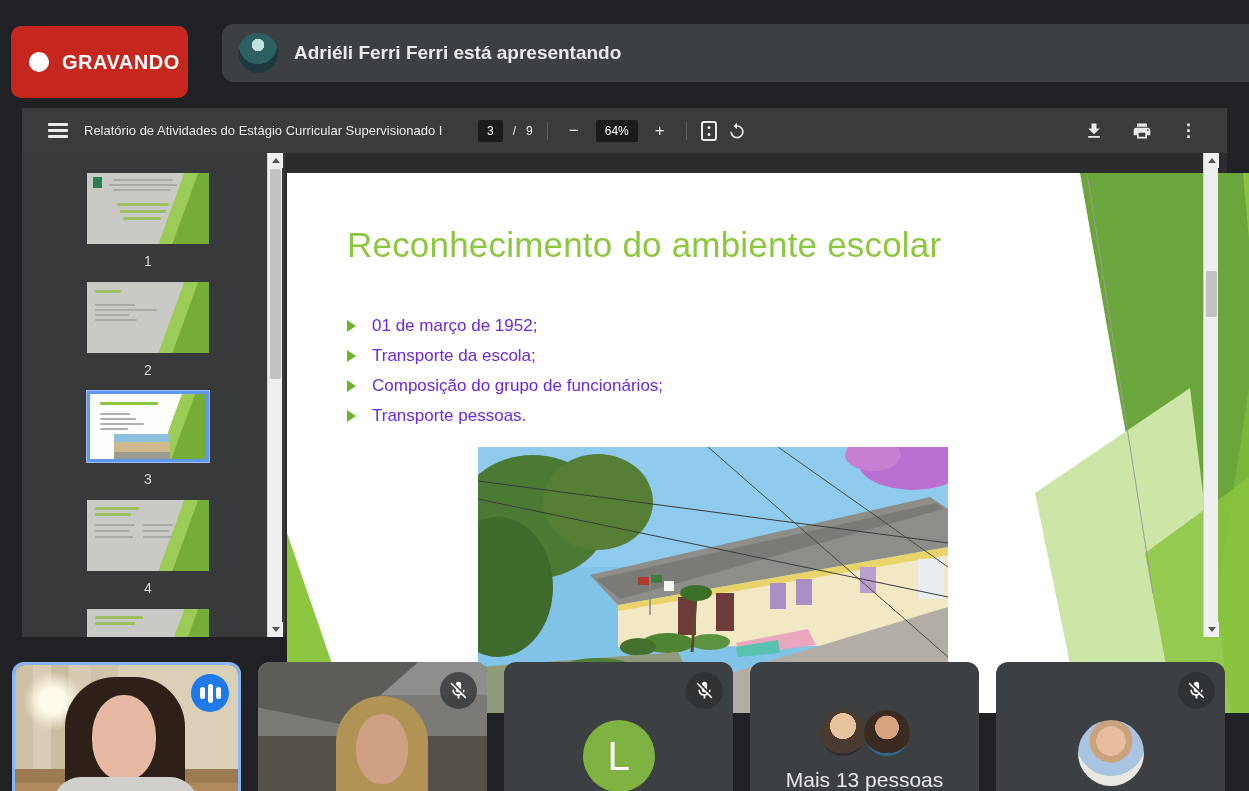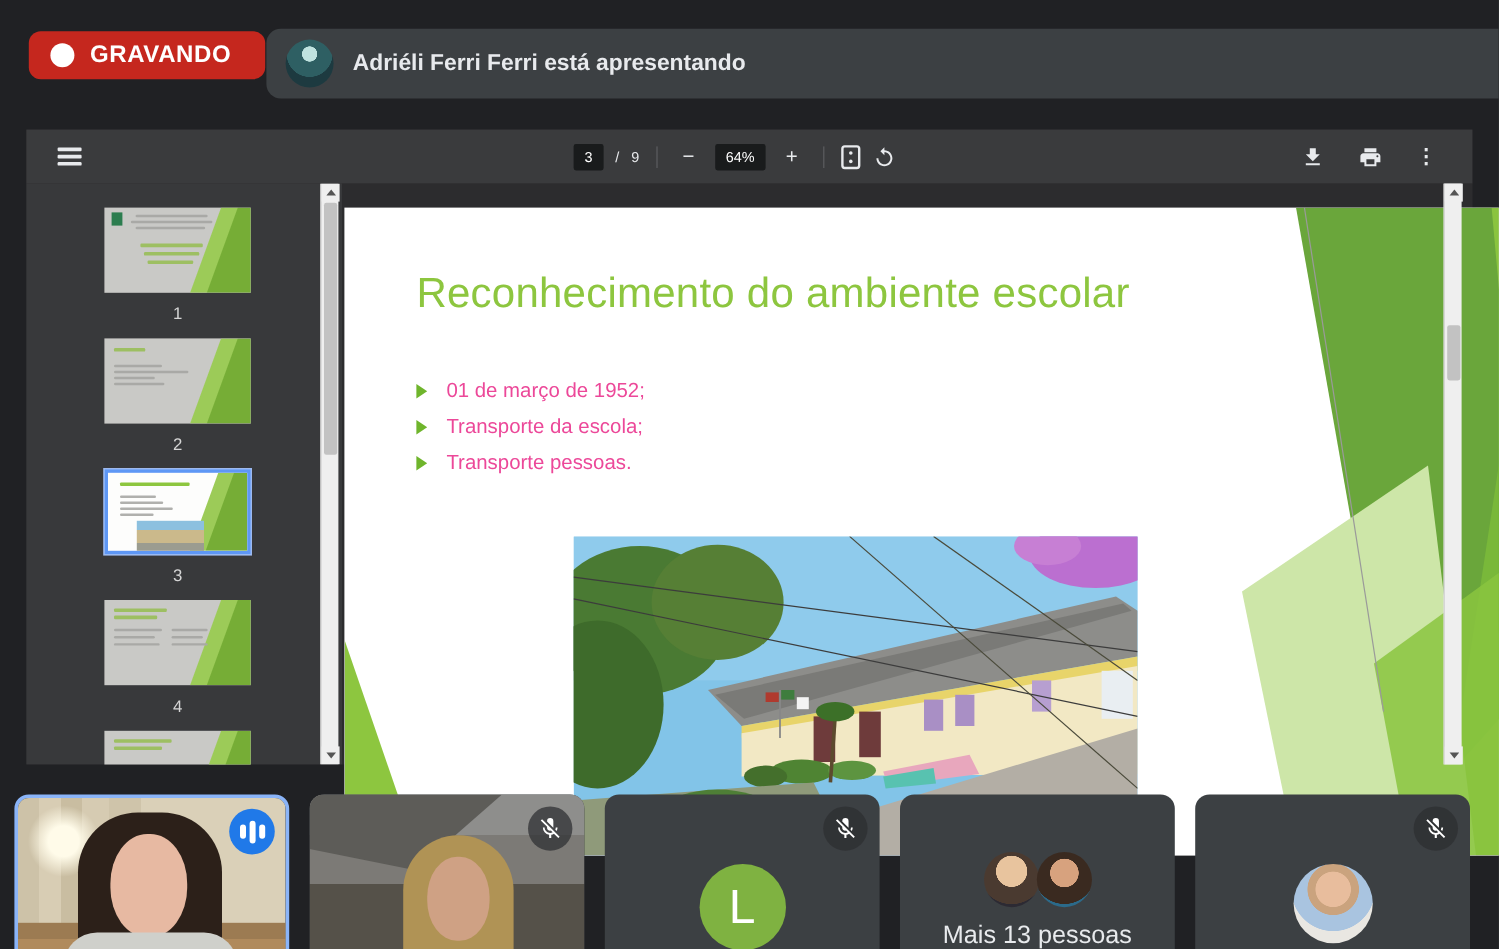--- a/index.html
+++ b/index.html
@@ -1,21 +1,21 @@
 <!DOCTYPE html>
 <html><head>
 <meta charset="utf-8">
 <style>
   * { margin:0; padding:0; box-sizing:border-box; }
   html,body { width:1249px; height:791px; overflow:hidden; background:#202124;
     font-family:"Liberation Sans", sans-serif; position:relative; }
 
   
   .topbar { position:absolute; left:0; top:0; width:100%; height:96px; }
-  .rec-badge { position:absolute; left:24px; top:26px; height:40px; padding:0 28px 0 18px;
+  .rec-badge { position:absolute; left:11px; top:26px; height:72px; padding:0 8px 0 18px;
     background:#c5271e; border-radius:10px; display:flex; align-items:center; gap:13px; }
   .rec-dot { width:20px; height:20px; border-radius:50%; background:#fff; }
   .rec-label { color:#fff; font-size:20px; font-weight:bold; letter-spacing:.5px; }
   .presenting-pill { position:absolute; left:222px; top:24px; height:58px; right:0;
     background:#3c4043; border-radius:12px 0 0 12px; display:flex; align-items:center; padding-left:16px; gap:16px; }
   .presenter-avatar { width:40px; height:40px; border-radius:50%; overflow:hidden;
     background:radial-gradient(circle at 50% 30%, #bfe3e0 0 18%, #2e5f63 19% 55%, #1d3a40 56% 100%); }
   .presenting-text { color:#e8eaed; font-size:19px; font-weight:bold; }
 
   
@@ -66,21 +66,21 @@
   .page-area { position:relative; flex:1; background:#2c2c2e; }
   .slide-page { position:absolute; left:2px; top:20px; width:1048px; height:540px; background:#fff; overflow:hidden; }
   .deco-right { position:absolute; right:0; top:0; height:100%; }
   .deco-wedge { position:absolute; left:0; bottom:0; width:62px; height:180px;
     clip-path:polygon(0 0, 0 100%, 100% 100%); background:#8dc63f; }
   .slide-title { position:absolute; left:60px; top:52px; font-size:35px; color:#8dc63f; letter-spacing:.2px; }
   .bullet-list { position:absolute; left:60px; top:138px; }
   .bullet-row { display:flex; align-items:center; height:30px; }
   .bullet-marker { width:0; height:0; border-top:6px solid transparent; border-bottom:6px solid transparent;
     border-left:9px solid #6fb52c; margin-right:16px; }
-  .bullet-text { font-size:17px; color:#ec4899; }
+  .bullet-text { font-size:17px; color:#6d28d9; }
   .school-photo { position:absolute; left:191px; top:274px; width:470px; height:266px; }
 
   
   .tiles { position:absolute; left:0; top:662px; width:100%; height:129px; }
   .tile { position:absolute; top:0; width:229px; height:186px; border-radius:12px; background:#3c4043; overflow:hidden; }
   .tile.active { border:3px solid #8ab4f8; }
   .mute-badge { position:absolute; right:10px; top:10px; width:37px; height:37px; border-radius:50%;
     background:rgba(45,46,48,.72); display:flex; align-items:center; justify-content:center; }
   .mute-badge svg { width:21px; height:21px; fill:#fff; }
   .speak-badge { position:absolute; right:9px; top:9px; width:38px; height:38px; border-radius:50%;
@@ -124,20 +124,21 @@
   </div>
 </div>
 
 <div class="viewer">
   <div class="pdf-toolbar">
     <div class="hamburger">
         <div></div>
         <div></div>
         <div></div>
       </div>
+    <span class="doc-title">Relatório de Atividades do Estágio Curricular Supervisionado I</span>
     <div class="tb-center">
       <span class="page-box">3</span>
       <span class="page-total">/</span>
       <span class="page-total">9</span>
       <div class="tb-sep"></div>
       <button class="tb-btn">−</button>
       <span class="zoom-box">64%</span>
       <button class="tb-btn">+</button>
       <div class="tb-sep"></div>
       <div class="fit-icon"></div>
@@ -248,20 +249,24 @@
           <div class="bullet-row">
             <div class="bullet-marker"></div>
             <span class="bullet-text">01 de março de 1952;</span>
           </div>
           <div class="bullet-row">
             <div class="bullet-marker"></div>
             <span class="bullet-text">Transporte da escola;</span>
           </div>
           <div class="bullet-row">
             <div class="bullet-marker"></div>
+            <span class="bullet-text">Composição do grupo de funcionários;</span>
+          </div>
+          <div class="bullet-row">
+            <div class="bullet-marker"></div>
             <span class="bullet-text">Transporte pessoas.</span>
           </div>
         </div>
 
         <svg class="school-photo" viewBox="0 0 470 266" preserveAspectRatio="none">
           <rect width="470" height="266" fill="#82c4e8"></rect>
           <rect y="0" width="470" height="120" fill="#8fcbec"></rect>
 
           <ellipse cx="55" cy="70" rx="75" ry="62" fill="#4a7a33"></ellipse>
           <ellipse cx="120" cy="55" rx="55" ry="48" fill="#567f35"></ellipse>

